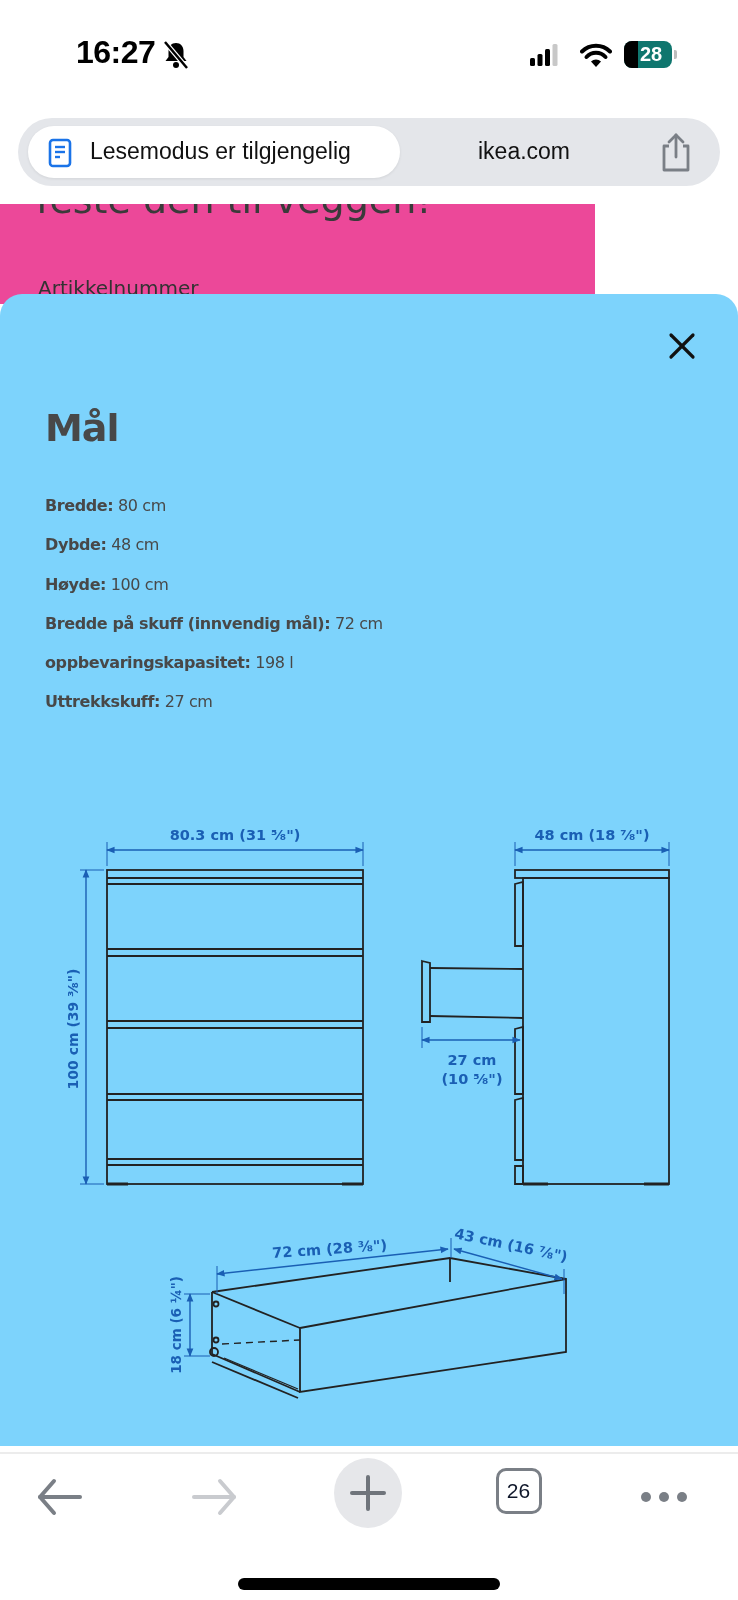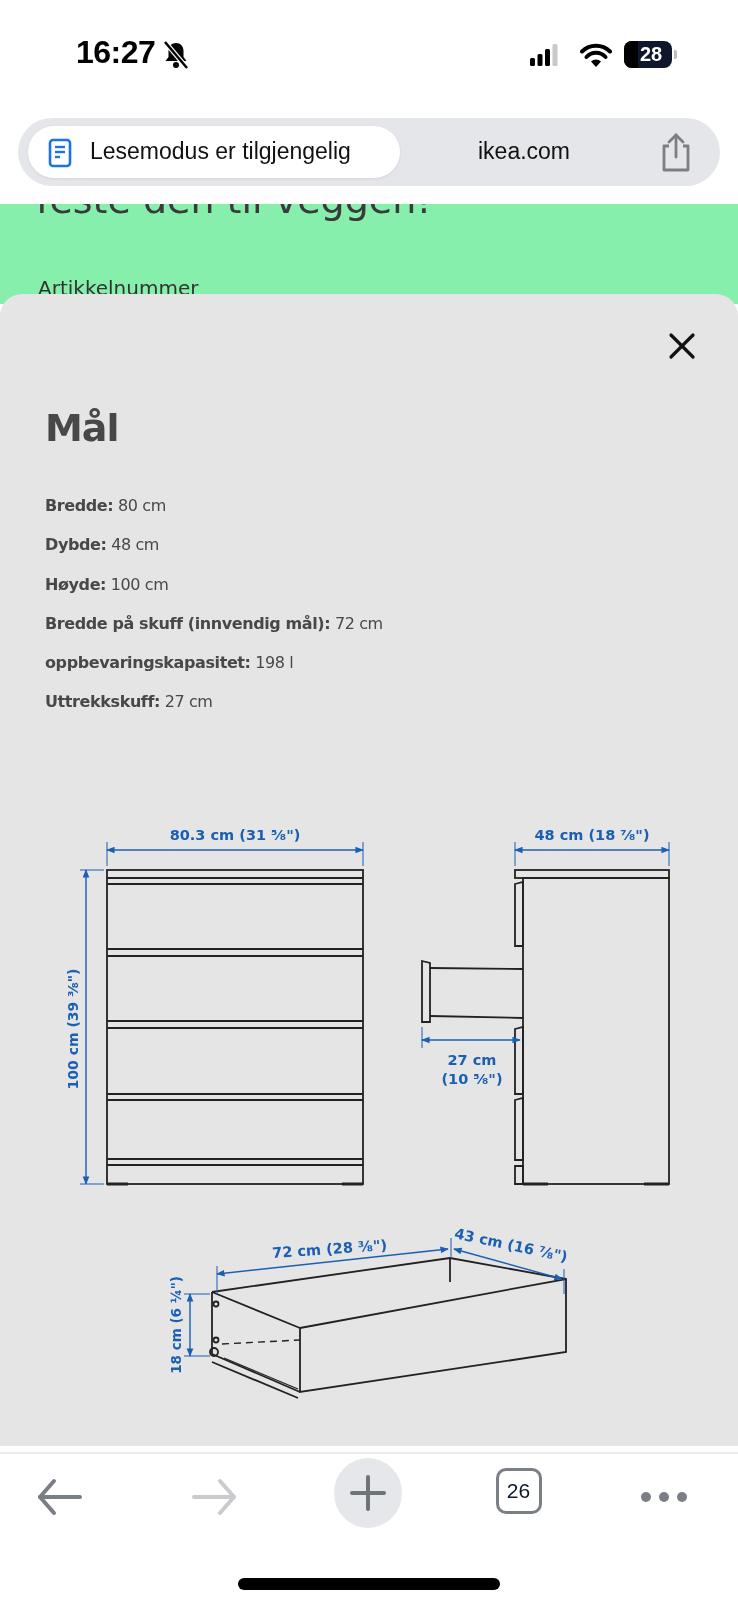--- a/index.html
+++ b/index.html
@@ -6,41 +6,41 @@
     html, body { width: 738px; height: 1600px; overflow: hidden; background: #fff; }
     body { font-family: "Liberation Sans", "DejaVu Sans", sans-serif; position: relative; }
 
     
     .status-bar { position: absolute; top: 0; left: 0; width: 738px; height: 110px; background: #fff; }
     .status-time { position: absolute; left: 76px; top: 34px; font-size: 32px; font-weight: 700; color: #000; letter-spacing: -0.5px; }
     .bell-icon { position: absolute; left: 162px; top: 40px; width: 28px; height: 30px; }
     .signal-icon { position: absolute; left: 530px; top: 44px; width: 28px; height: 22px; }
     .wifi-icon { position: absolute; left: 580px; top: 42px; width: 32px; height: 26px; }
     .battery-icon { position: absolute; left: 624px; top: 41px; width: 52px; height: 27px; }
-    .battery-body { position: absolute; left: 0; top: 0; width: 48px; height: 27px; border-radius: 8px; background: #0f172a; overflow: hidden; }
+    .battery-body { position: absolute; left: 0; top: 0; width: 48px; height: 27px; border-radius: 8px; background: #0f766e; overflow: hidden; }
     .battery-fill { position: absolute; left: 0; top: 0; width: 14px; height: 27px; background: #000; }
     .battery-text { position: absolute; left: 0; top: 0; width: 48px; height: 27px; line-height: 27px; text-align: center; color: #fff; font-weight: 700; font-size: 20px; padding-left: 6px; }
     .battery-nub { position: absolute; left: 50px; top: 9px; width: 3px; height: 9px; border-radius: 0 2px 2px 0; background: #bdbdbd; }
 
     
     .address-bar-wrap { position: absolute; top: 110px; left: 0; width: 738px; height: 94px; background: #fff; }
     .address-bar { position: absolute; left: 18px; top: 8px; width: 702px; height: 68px; border-radius: 34px; background: #e4e6ea; }
     .reader-pill { position: absolute; left: 10px; top: 8px; width: 372px; height: 52px; border-radius: 26px; background: #fff; box-shadow: 0 1px 3px rgba(0,0,0,0.08); }
     .reader-icon { position: absolute; left: 20px; top: 12px; width: 24px; height: 30px; }
     .reader-label { position: absolute; left: 62px; top: 12px; font-size: 23px; color: #111; white-space: nowrap; }
     .domain-label { position: absolute; left: 460px; top: 20px; font-size: 23px; color: #111; }
     .share-icon { position: absolute; left: 640px; top: 14px; width: 36px; height: 40px; }
 
     
-    .bg-page { position: absolute; top: 204px; left: 0; width: 738px; height: 100px; background: #86efac; overflow: hidden; }
+    .bg-page { position: absolute; top: 204px; left: 0; width: 595px; height: 100px; background: #ec4899; overflow: hidden; }
     .bg-heading { position: absolute; left: 36px; top: -26px; font-size: 38px; color: #3a3a3a; white-space: nowrap; font-family: "DejaVu Sans", sans-serif; }
     .bg-label { position: absolute; left: 38px; top: 72px; font-size: 20px; color: #333; white-space: nowrap; font-family: "DejaVu Sans", sans-serif; }
 
     
-    .sheet { position: absolute; top: 294px; left: 0; width: 738px; height: 1152px; background: #e5e5e5; border-radius: 22px 22px 0 0; overflow: hidden; padding-left: 44px; }
+    .sheet { position: absolute; top: 294px; left: 0; width: 738px; height: 1152px; background: #7dd3fc; border-radius: 22px 22px 0 0; overflow: hidden; padding-left: 44px; }
     .close-btn { position: absolute; left: 666px; top: 36px; width: 32px; height: 32px; }
     .sheet-title { position: absolute; left: 45px; top: 112px; font-size: 38px; font-weight: 700; color: #484848; font-family: "DejaVu Sans", sans-serif; letter-spacing: -1px; }
     .spec-list { position: absolute; left: 45px; top: 192px; width: 660px; }
     .spec-row { font-size: 16px; line-height: 39.3px; color: #484848; white-space: nowrap; font-family: "DejaVu Sans", sans-serif; letter-spacing: -0.4px; }
     .spec-label { font-weight: 700; }
     .spec-value { font-weight: 400; }
 
     .diagram { position: absolute; left: 0; top: 520px; width: 738px; height: 620px; }
     .dim-text { font-family: "DejaVu Sans", sans-serif; font-weight: 700; fill: #1a5fb4; }
 

